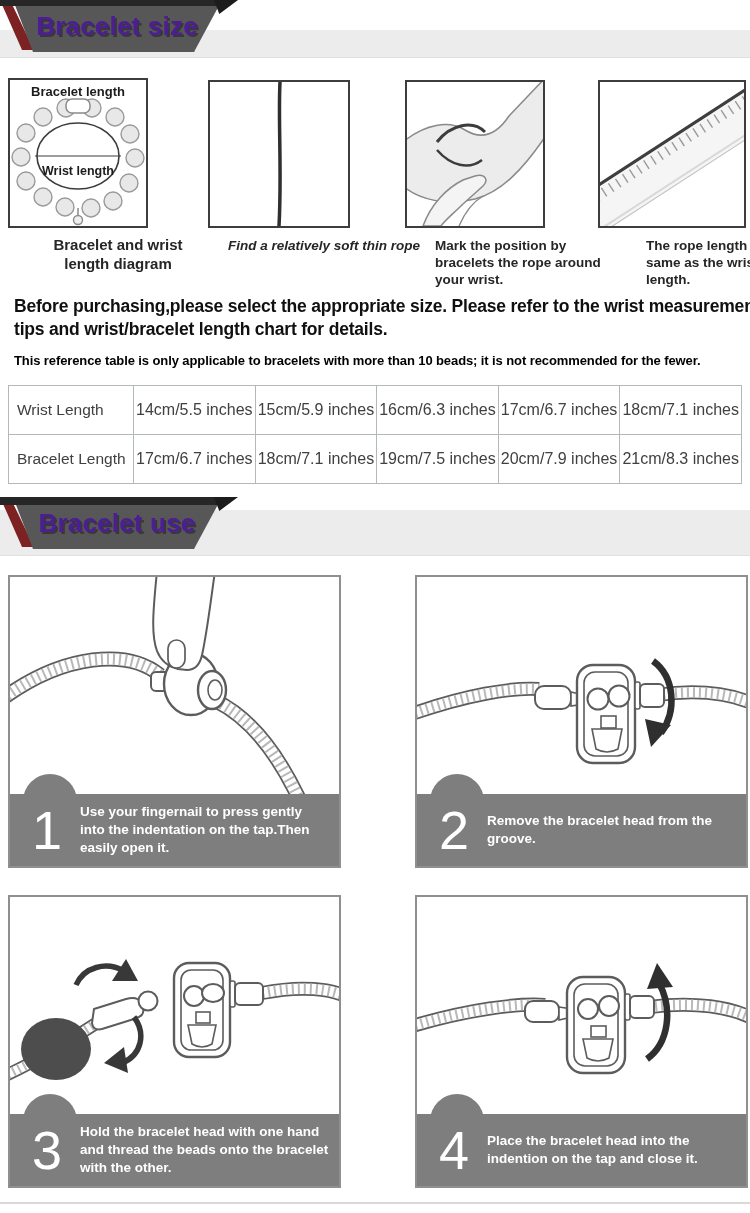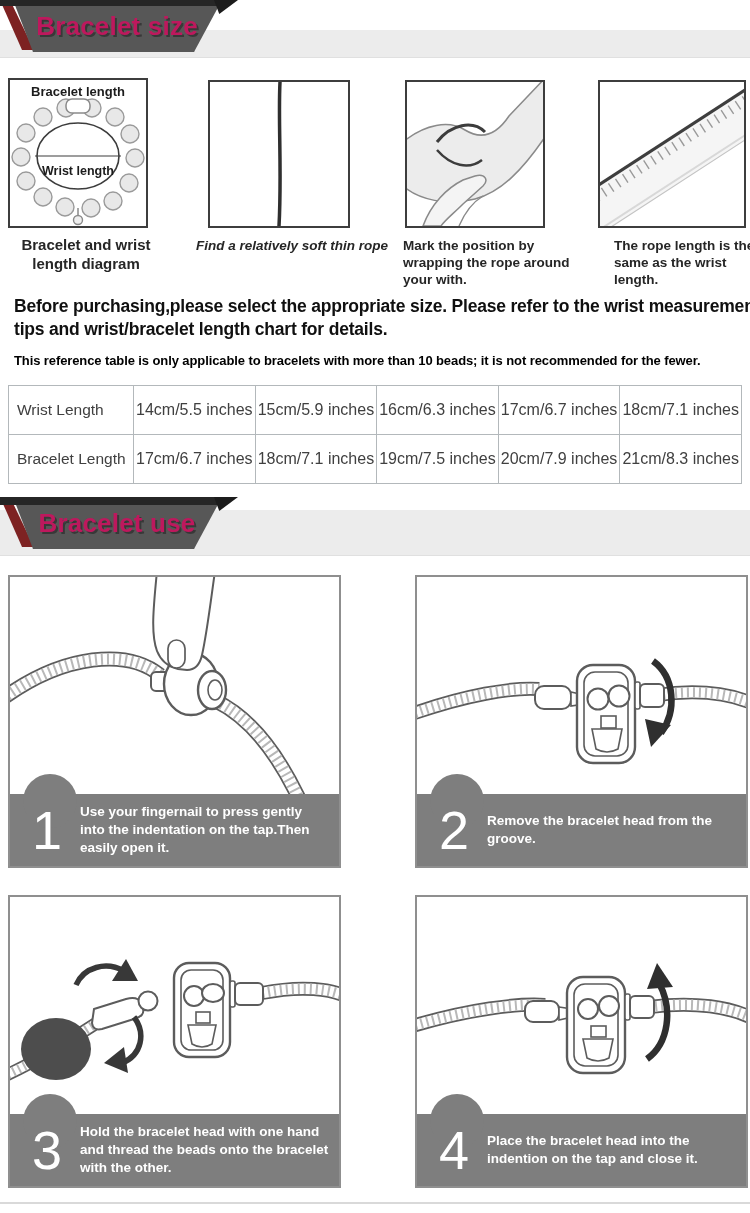--- a/index.html
+++ b/index.html
@@ -15,29 +15,29 @@
               clip-path:polygon(0 0,10px 0,34px 100%,22px 100%);}
   .ribbon-topbar{position:absolute;left:0;top:0;width:222px;background:#262626;}
   .rb1 .ribbon-topbar{height:6px;}
   .rb2 .ribbon-topbar{height:8px;}
   .ribbon-fold{position:absolute;left:214px;top:0;width:24px;height:14px;background:#1c1c1c;
                clip-path:polygon(0 0,100% 0,22% 100%);}
   .ribbon-trap{position:absolute;left:0;top:0;width:224px;height:52px;background:#575757;
                clip-path:polygon(13px 0,222px 0,194px 100%,33px 100%);
                box-shadow:0 3px 4px rgba(0,0,0,.25);}
   .ribbon-label{position:absolute;left:24px;top:0;width:186px;height:52px;display:flex;
-                align-items:center;justify-content:center;color:#be185d;font-size:26px;font-weight:800;
+                align-items:center;justify-content:center;color:#4c1d95;font-size:26px;font-weight:800;
                 letter-spacing:.2px;text-shadow:2px 2px 0 rgba(0,0,0,.35);}
   .rb1{top:0;}
   .rb2{top:497px;}
 
   
   .measure-row{position:absolute;top:78px;left:0;width:750px;height:215px;}
   .figbox{position:absolute;background:#fff;border:2px solid #3d3d3d;box-sizing:border-box;}
-  .figcap{position:absolute;font-weight:700;color:#262626;line-height:1.25;}
+  .figcap{position:absolute;font-weight:700;color:#262626;line-height:1.25;padding-left:32px;}
   .fb1{left:8px;top:0;width:140px;height:150px;}
   .fc1{left:0;top:158px;width:172px;text-align:center;font-size:15px;}
   .fb2{left:208px;top:2px;width:142px;height:148px;}
   .fc2{left:196px;top:160px;width:214px;font-size:13.5px;white-space:nowrap;font-style:italic;}
   .fb3{left:405px;top:2px;width:140px;height:148px;}
   .fc3{left:403px;top:160px;width:168px;font-size:13.5px;}
   .fb4{left:598px;top:2px;width:148px;height:148px;}
   .fc4{left:597px;top:160px;width:152px;font-size:13.5px;margin-left:17px;}
   .overlay-lbl{position:absolute;font-weight:700;color:#1c1c1c;text-align:center;width:100%;}
   .ol-top{top:4px;font-size:13px;}
@@ -128,21 +128,21 @@
 
     <div class="figbox fb3">
       <svg width="136" height="144" viewBox="0 0 136 144">
         <path d="M-4 60 C 18 42 42 38 58 48 C 76 59 90 52 102 34 L 140 -6 L 140 52 C 116 88 94 110 68 117 C 40 124 12 118 -4 104 Z" fill="#ececec" stroke="#8a8a8a" stroke-width="1.5"></path>
         <path d="M30 60 C 44 42 66 38 78 50" stroke="#3c3c3c" stroke-width="3" fill="none"></path>
         <path d="M30 68 C 44 84 62 88 75 78" stroke="#3c3c3c" stroke-width="2.5" fill="none"></path>
         <path d="M16 144 C 24 122 40 106 56 98 L 68 94 C 78 91 82 98 76 104 L 56 122 C 46 132 38 138 34 144 Z" fill="#f4f4f4" stroke="#8a8a8a" stroke-width="1.5"></path>
         <path d="M52 144 C 58 130 66 120 76 114" stroke="#8a8a8a" stroke-width="1.4" fill="none"></path>
       </svg>
     </div>
-    <div class="figcap fc3">Mark the position by wrapping the rope around your with.</div>
+    <div class="figcap fc3">Mark the position by bracelets the rope around your wrist.</div>
 
     <div class="figbox fb4">
       <svg width="144" height="144" viewBox="0 0 144 144">
         <g transform="rotate(-33 72 72)">
           <rect x="-40" y="58" width="230" height="42" fill="#f5f5f5" stroke="#c4c4c4" stroke-width="1.2"></rect>
           <line x1="-40" y1="58" x2="190" y2="58" stroke="#3e3e3e" stroke-width="3.2"></line>
           <line x1="-40" y1="67" x2="190" y2="67" stroke="#9a9a9a" stroke-width="10" stroke-dasharray="1.4 7"></line>
           <line x1="-40" y1="96" x2="190" y2="96" stroke="#d8d8d8" stroke-width="2"></line>
         </g>
       </svg>

